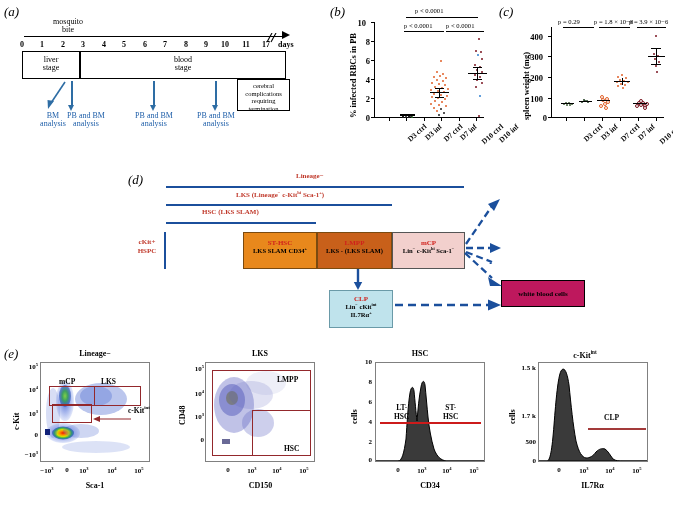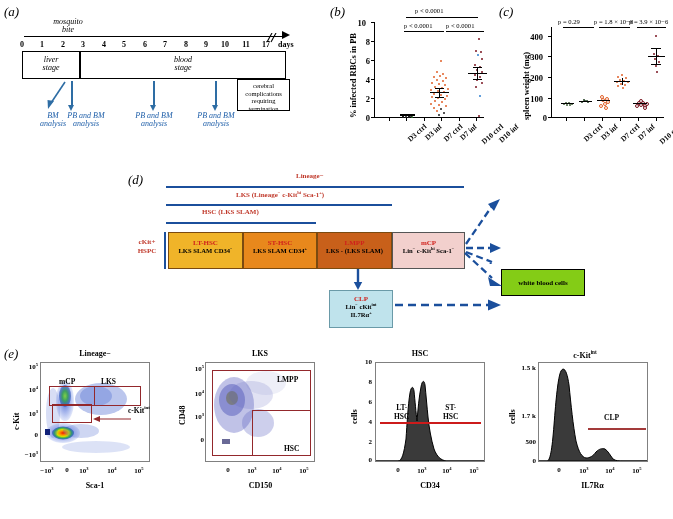--- a/index.html
+++ b/index.html
@@ -1,21 +1,21 @@
 <!DOCTYPE html>
 <html><head>
 <meta charset="utf-8">
 <style>
   html,body{margin:0;padding:0;background:#fff;}
   body{width:673px;height:519px;position:relative;overflow:hidden;
        font-family:"Liberation Serif", serif; color:#000;}
   .fig{position:absolute;left:0;top:0;width:673px;height:519px;}
   .abs{position:absolute;}
   .pl{font-style:italic;font-family:"Liberation Serif",serif;font-size:13px;}
-  .txt{font-size:8px;line-height:1.05;font-style:italic;}
+  .txt{font-size:8px;line-height:1.05;}
   .blue{color:#1f5fa9;}
   .ctr{text-align:center;}
 
   
   .tl-axis{position:absolute;background:#000;}
   .tickno{position:absolute;font-size:8px;font-weight:bold;text-align:center;width:14px;}
   .stagebox{position:absolute;border:1.4px solid #000;box-sizing:border-box;background:#fff;}
   .arrow-dn{position:absolute;width:2px;background:#2e6da4;}
   .arrow-head{position:absolute;width:0;height:0;border-left:3.5px solid transparent;
               border-right:3.5px solid transparent;border-top:6px solid #2e6da4;}
@@ -380,24 +380,20 @@
 
 <div class="dlab" style="left:202px;top:208px;">HSC (LKS SLAM)</div>
 <div class="dbar" style="left:166px;top:222px;width:150px;"></div>
 
 <div class="abs" style="left:132px;top:238px;font-size:7px;font-weight:bold;color:#c0392b;text-align:center;line-height:1.25;width:30px;">
   <div>cKit+</div>
   <div>HSPC</div>
 </div>
 <div class="abs" style="left:164px;top:232px;width:2.4px;height:37px;background:#1b4f9c;"></div>
 
-<div class="dbox" style="left:168px;top:232px;width:75px;height:37px;background:#f0b429;">
-  <div class="t1" style="margin-top:6px;">LT-HSC</div>
-  <div class="t2">LKS SLAM CD34<sup>−</sup></div>
-</div>
 <div class="dbox" style="left:243px;top:232px;width:74px;height:37px;background:#e8881c;">
   <div class="t1" style="margin-top:6px;">ST-HSC</div>
   <div class="t2">LKS SLAM CD34<sup>+</sup></div>
 </div>
 <div class="dbox" style="left:317px;top:232px;width:75px;height:37px;background:#c8601a;">
   <div class="t1" style="margin-top:6px;">LMPP</div>
   <div class="t2">LKS - (LKS SLAM)</div>
 </div>
 <div class="dbox" style="left:392px;top:232px;width:73px;height:37px;background:#f2d0cd;border-color:#555;">
   <div class="t1" style="margin-top:6px;">mCP</div>
@@ -410,21 +406,21 @@
     <polygon points="5,21 0.8,13 9.2,13" fill="#1b4f9c"></polygon>
   </svg>
 </div>
 
 <div class="dbox" style="left:329px;top:290px;width:64px;height:38px;background:#bfe3ec;border-color:#6a9aa8;">
   <div class="t1" style="margin-top:4px;">CLP</div>
   <div class="t2">Lin<sup>−</sup> cKit<sup>int</sup></div>
   <div class="t2">IL7Rα<sup>+</sup></div>
 </div>
 
-<div class="outbox" style="left:501px;top:269px;width:84px;height:27px;background:#84cc16;border-color:#000;">
+<div class="outbox" style="left:501px;top:280px;width:84px;height:27px;background:#be185d;border-color:#000;">
   <span>white blood cells</span>
 </div>
 
 <div class="dash" style="left:464px;top:196px;width:40px;height:68px;">
   <svg width="40" height="68" viewBox="0 0 40 68">
     <line x1="2" y1="48" x2="28" y2="10" stroke="#1b4f9c" stroke-width="2.3" stroke-dasharray="7,4"></line>
     <polygon points="36,3 24,8 30,15" fill="#1b4f9c"></polygon>
     <line x1="2" y1="52" x2="28" y2="52" stroke="#1b4f9c" stroke-width="2.3" stroke-dasharray="7,4"></line>
     <polygon points="37,52 26,47 26,57" fill="#1b4f9c"></polygon>
     <line x1="2" y1="56" x2="28" y2="66" stroke="#1b4f9c" stroke-width="2.3" stroke-dasharray="7,4"></line>

